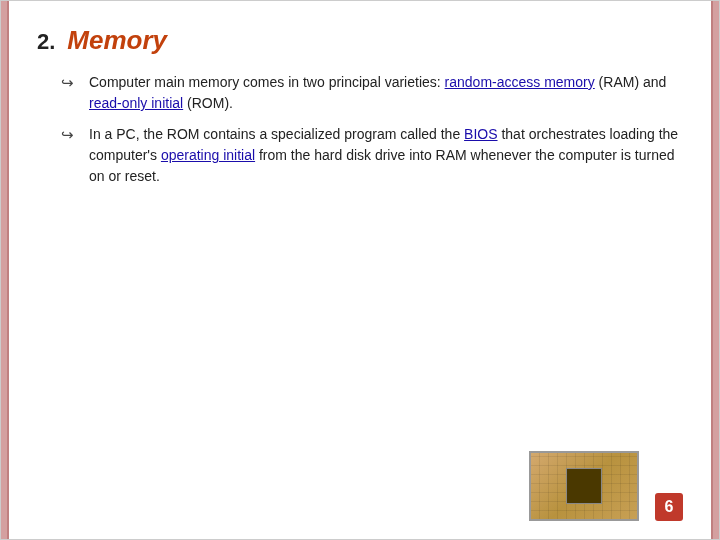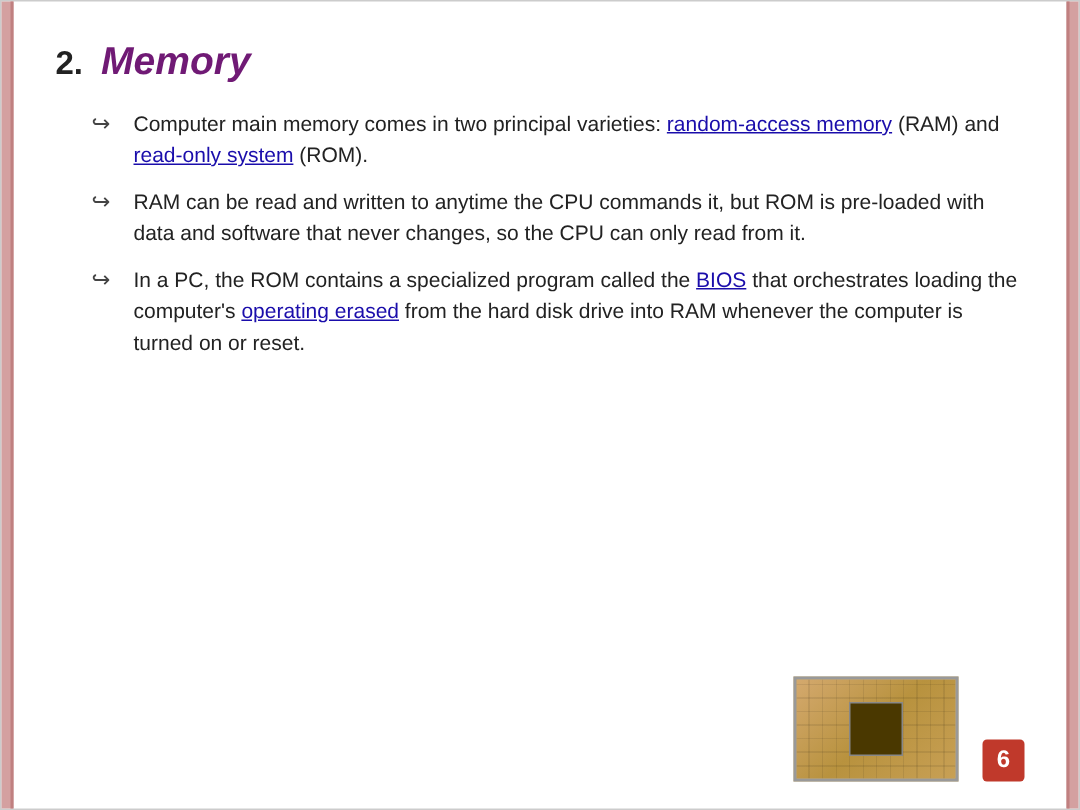--- a/index.html
+++ b/index.html
@@ -33,21 +33,21 @@
     .section-number {
       font-size: 22px;
       font-weight: bold;
       color: #222;
       margin-right: 12px;
     }
 
     .section-title {
       font-size: 26px;
       font-weight: bold;
-      color: #701a75;
+      color: #c2410c;
       font-style: italic;
     }
 
     .bullet-list {
       list-style: none;
       padding-left: 24px;
     }
 
     .bullet-list li {
       position: relative;
@@ -164,31 +164,28 @@
 
   <div class="page-header">
     <span class="section-number">2.</span>
     <span class="section-title">Memory</span>
   </div>
 
   <ul class="bullet-list">
 
 
     <li>
-      <span>Computer main memory comes in two principal varieties: <a class="link" href="#">random-access memory</a> (RAM) and <a class="link" href="#">read-only system</a> (ROM).</span>
-    </li>
-
-    <li>
-      <span>RAM can be read and written to anytime the CPU commands it, but ROM is pre-loaded with data and software that never changes, so the CPU can only read from it.</span>
+      <span>Computer main memory comes in two principal varieties: <a class="link" href="#">random-access memory</a> (RAM) and <a class="link" href="#">read-only initial</a> (ROM).</span>
     </li>
 
 
 
+
     <li>
-      <span>In a PC, the ROM contains a specialized program called the <a class="link" href="#">BIOS</a> that orchestrates loading the computer's <a class="link" href="#">operating erased</a> from the hard disk drive into RAM whenever the computer is turned on or reset.</span>
+      <span>In a PC, the ROM contains a specialized program called the <a class="link" href="#">BIOS</a> that orchestrates loading the computer's <a class="link" href="#">operating initial</a> from the hard disk drive into RAM whenever the computer is turned on or reset.</span>
     </li>
 
   </ul>
 
   <div class="bottom-area">
     <div class="chip-image">
       <div class="chip-image-inner">
         <div class="chip-center"></div>
       </div>
     </div>

